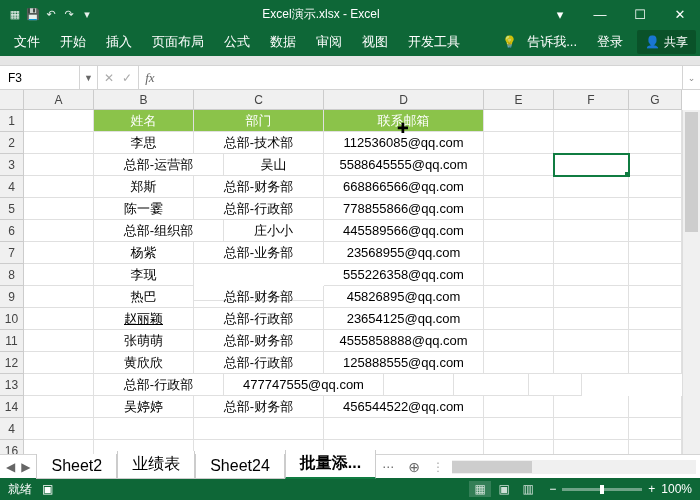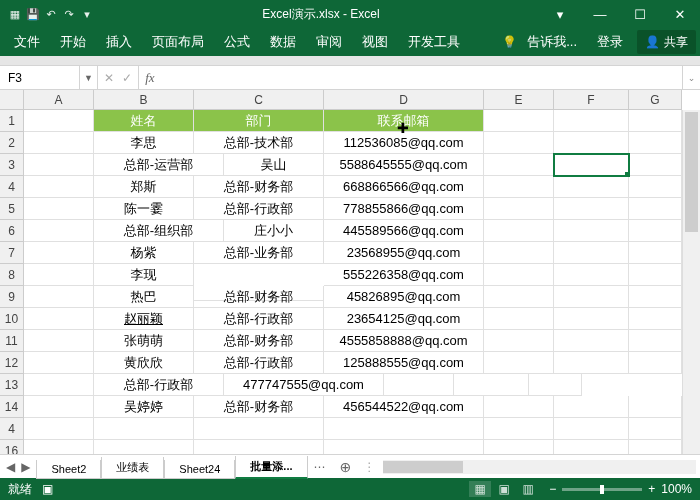--- a/index.html
+++ b/index.html
@@ -33,21 +33,21 @@
 .row{display:flex;height:22px}
 .cell{border-right:1px solid #e0e0e0;border-bottom:1px solid #e0e0e0;display:flex;align-items:center;padding:0 4px;overflow:hidden;white-space:nowrap;font-size:13px;justify-content:center}
 .hdr-cell{background:#8bc34a;color:#fff;font-weight:normal}
 .selected-cell{outline:2px solid #107c41;outline-offset:-1px;position:relative}
 .selected-cell::after{content:'';position:absolute;bottom:-3px;right:-3px;width:6px;height:6px;background:#107c41}
 .vscroll{position:absolute;top:20px;right:0;width:18px;bottom:0;background:#f0f0f0;border-left:1px solid #ddd}
 .vthumb{position:absolute;left:2px;right:2px;top:2px;height:120px;background:#cdcdcd}
 .sheet-bar{height:24px;display:flex;align-items:center;background:#fff;border-top:1px solid #d4d4d4}
 .sheet-nav{display:flex;padding:0 6px;gap:6px;color:#666}
 .sheet-tabs{display:flex;height:100%;align-items:flex-end}
-.sheet-tab{padding:3px 14px;border:1px solid #ccc;border-top:none;background:#fff;font-size:11px;position:relative;top:1px}
+.sheet-tab{padding:3px 14px;border:1px solid #ccc;border-top:none;background:#fff;font-size:16px;position:relative;top:1px}
 .sheet-tab.active{background:#fff;border-bottom:2px solid #107c41;font-weight:bold}
 .sheet-add{padding:0 8px;font-size:14px;color:#666}
 .sheet-more{padding:0 6px;color:#666}
 .hscroll-area{flex:1;display:flex;align-items:center;padding:0 4px}
 .hscroll{flex:1;height:14px;background:#f0f0f0;position:relative;margin-left:8px}
 .hthumb{position:absolute;left:0;top:1px;bottom:1px;width:80px;background:#cdcdcd}
 .status-bar{height:22px;background:#0e6737;color:#fff;display:flex;align-items:center;padding:0 8px;font-size:11px}
 .status-left{display:flex;align-items:center;gap:10px}
 .status-spacer{flex:1}
 .view-btns{display:flex;gap:2px}

